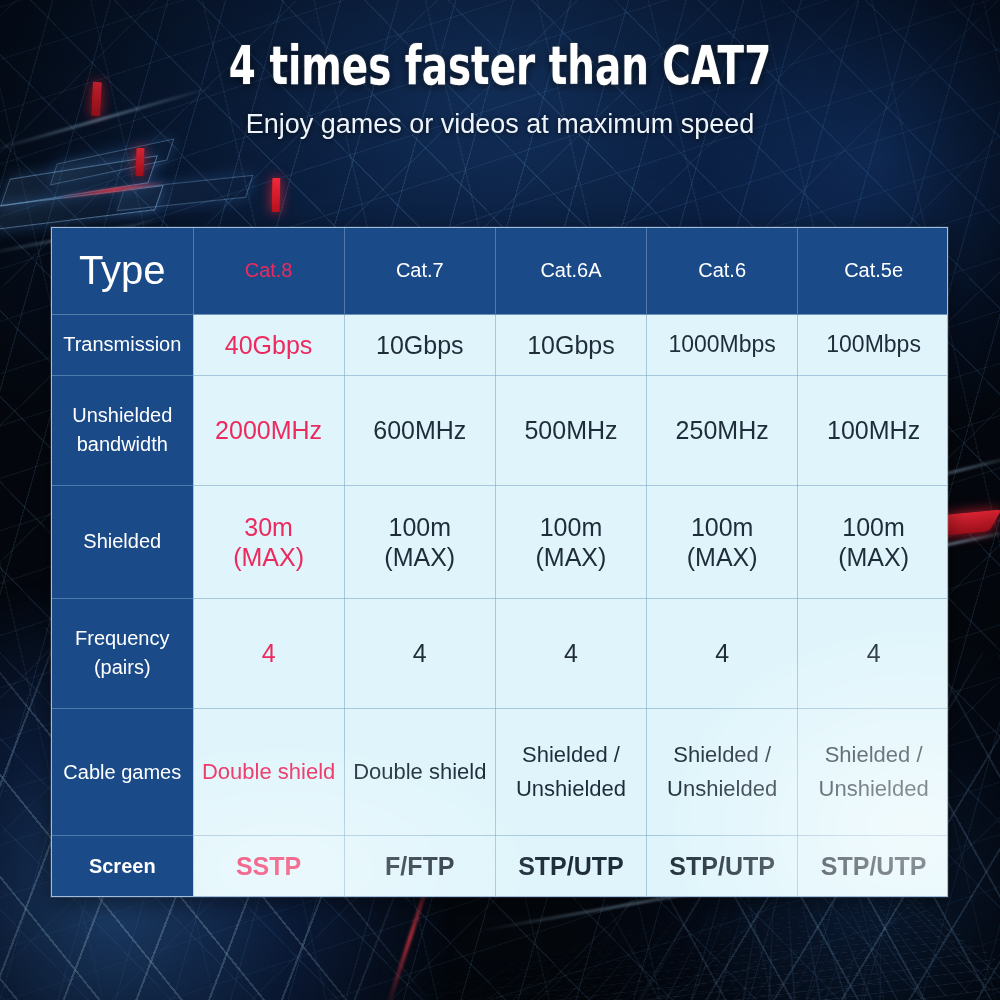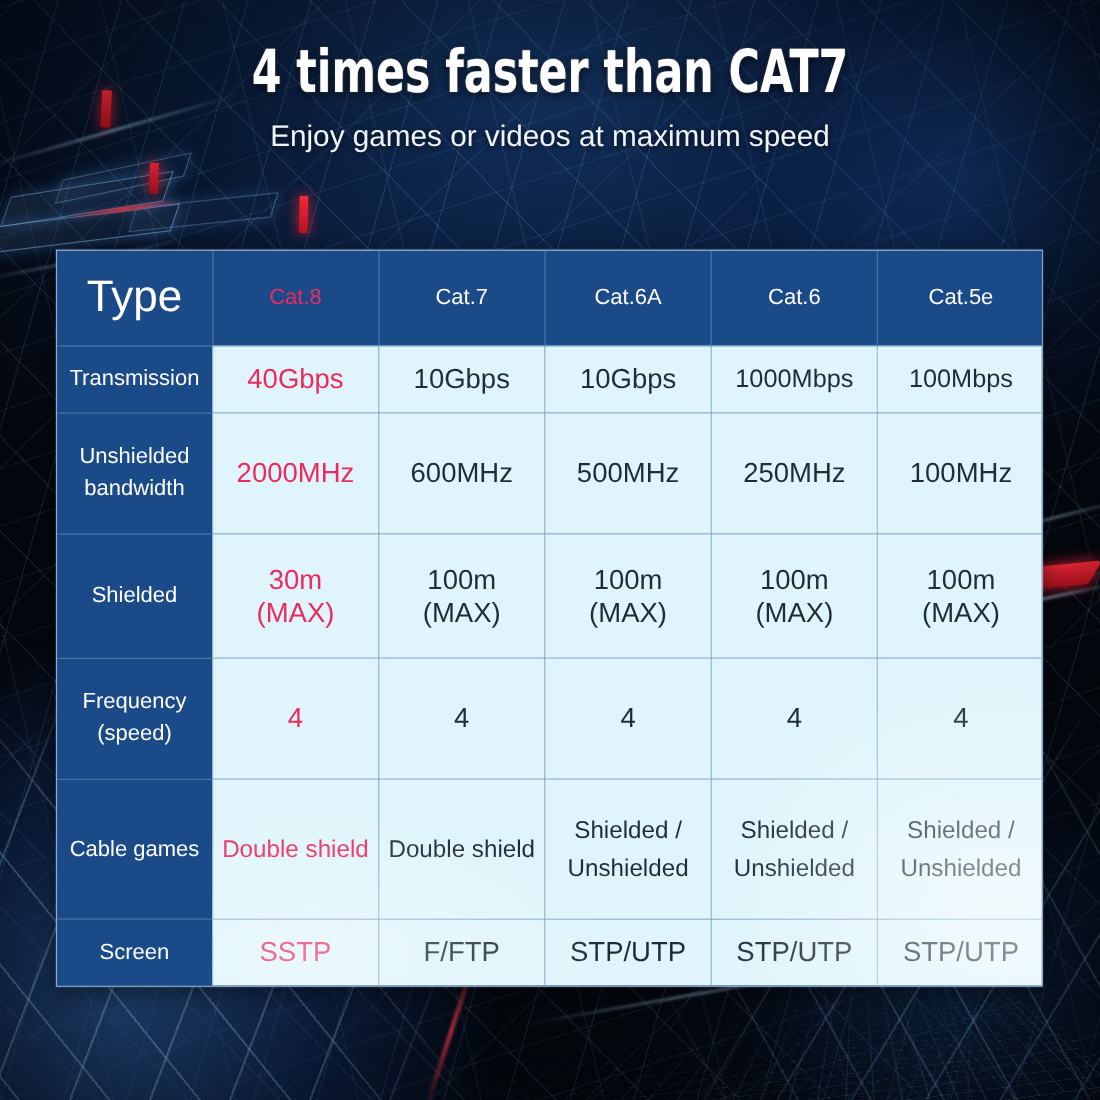--- a/index.html
+++ b/index.html
@@ -129,21 +129,21 @@
     overflow:hidden;
   }
   table.spec{ width:100%; height:100%; border-collapse:collapse; table-layout:fixed; }
   table.spec td{
     text-align:center; vertical-align:middle;
     border-right:1px solid rgba(120,160,200,.55);
     border-bottom:1px solid rgba(120,160,200,.55);
     padding:2px 0;
   }
   table.spec tr td:last-child{ border-right:none; }
-  table.spec tr:last-child td{ border-bottom:none; }
+  table.spec tr:last-child td{ border-bottom:none;font-weight:bold; }
 
   col.c-label{ width:141px; }
   col.c-data { width:151.2px; }
 
   
   tr.head td{
     background:#1b4a88;
     color:#ffffff;
     font-size:20px;
     border-bottom:1px solid rgba(90,130,175,.85);
@@ -290,21 +290,21 @@
         </td>
         <td class="data">
           <div>100m</div>
           <div>(MAX)</div>
         </td>
       </tr>
 
       <tr>
         <td class="label">
           <div>Frequency</div>
-          <div>(speed)</div>
+          <div>(pairs)</div>
         </td>
         <td class="data hl">4</td>
         <td class="data">4</td>
         <td class="data">4</td>
         <td class="data">4</td>
         <td class="data">4</td>
       </tr>
 
       <tr>
         <td class="label">Cable games</td>

